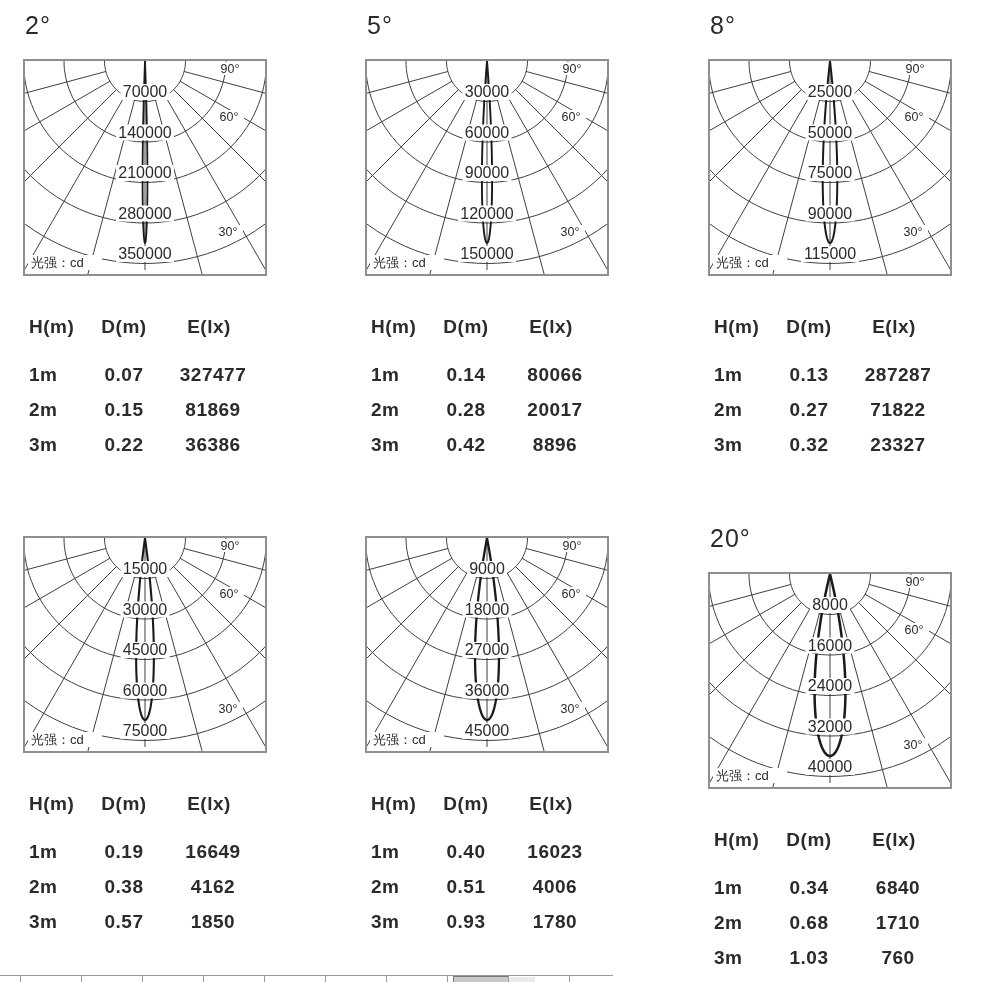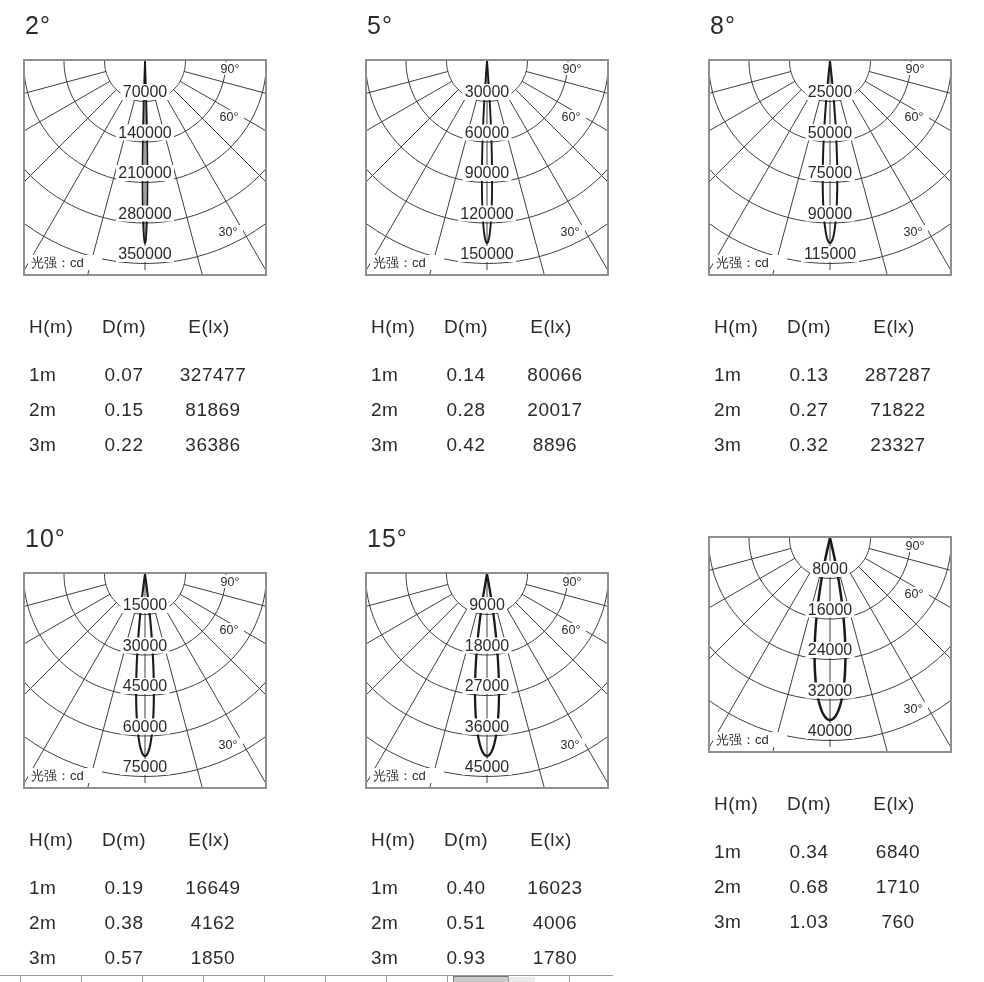--- a/index.html
+++ b/index.html
@@ -5,21 +5,21 @@
   html,body{margin:0;padding:0;background:#fff;}
   body{
     position:relative;width:984px;height:982px;overflow:hidden;
     font-family:"Liberation Sans",sans-serif;color:#2b2b2b;
   }
   .panel{position:absolute;width:246px;}
   .panel-title{font-size:25px;height:36px;line-height:30px;color:#2b2b2b;letter-spacing:1px;padding-left:2px;}
   .chart-box{margin-top:13px;width:240px;height:213px;border:2px solid #8f8f8f;position:relative;background:#fff;}
   .chart-box svg{display:block;}
   .data-table{margin-top:40px;width:246px;font-size:19px;letter-spacing:0.5px;}
-  .t-row{display:flex;height:22px;line-height:22px;margin-bottom:13px;}
+  .t-row{display:flex;height:22px;line-height:22px;margin-bottom:13px;font-weight:bold;}
   .t-head{margin-bottom:26px;}
   .t-row .c1{width:62px;text-align:left;padding-left:6px;box-sizing:border-box;}
   .t-row .c2{width:78px;text-align:center;}
   .t-row .c3{width:100px;text-align:center;}
   .t-head .c3{padding-right:8px;box-sizing:border-box;}
   
   .cutoff-strip{position:absolute;left:0;top:975px;width:613px;height:7px;border-top:1px solid #9a9a9a;background:#fff;}
   .cutoff-strip .div{position:absolute;top:0;width:1px;height:7px;background:#9a9a9a;}
   .cutoff-strip .cell-gray{position:absolute;top:0;left:453px;width:54px;height:6px;background:#c9c9c9;border:1px solid #787878;border-bottom:none;}
   .cutoff-strip .cell-light{position:absolute;top:1px;left:509px;width:26px;height:6px;background:#ebebeb;}
@@ -228,21 +228,20 @@
         <span class="c3">71822</span>
       </div>
       <div class="t-row">
         <span class="c1">3m</span>
         <span class="c2">0.32</span>
         <span class="c3">23327</span>
       </div>
     </div>
   </div>
 <div class="panel" style="left: 23px; top: 523px;">
-    <div class="panel-title">10°</div>
     <div class="chart-box">
       <svg class="chart-svg" width="240" height="213" viewBox="0 0 240 213">
         <line x1="109.52" y1="39.12" x2="42.35" y2="289.78" stroke="#3f3f3f" stroke-width="1"></line>
         <line x1="130.48" y1="39.12" x2="197.65" y2="289.78" stroke="#3f3f3f" stroke-width="1"></line>
         <line x1="99.75" y1="35.07" x2="-30.00" y2="259.81" stroke="#3f3f3f" stroke-width="1"></line>
         <line x1="140.25" y1="35.07" x2="270.00" y2="259.81" stroke="#3f3f3f" stroke-width="1"></line>
         <line x1="91.36" y1="28.64" x2="-92.13" y2="212.13" stroke="#3f3f3f" stroke-width="1"></line>
         <line x1="148.64" y1="28.64" x2="332.13" y2="212.13" stroke="#3f3f3f" stroke-width="1"></line>
         <line x1="84.93" y1="20.25" x2="-139.81" y2="150.00" stroke="#3f3f3f" stroke-width="1"></line>
         <line x1="155.07" y1="20.25" x2="379.81" y2="150.00" stroke="#3f3f3f" stroke-width="1"></line>
@@ -292,21 +291,20 @@
         <span class="c3">4162</span>
       </div>
       <div class="t-row">
         <span class="c1">3m</span>
         <span class="c2">0.57</span>
         <span class="c3">1850</span>
       </div>
     </div>
   </div>
 <div class="panel" style="left: 365px; top: 523px;">
-    <div class="panel-title">15°</div>
     <div class="chart-box">
       <svg class="chart-svg" width="240" height="213" viewBox="0 0 240 213">
         <line x1="109.52" y1="39.12" x2="42.35" y2="289.78" stroke="#3f3f3f" stroke-width="1"></line>
         <line x1="130.48" y1="39.12" x2="197.65" y2="289.78" stroke="#3f3f3f" stroke-width="1"></line>
         <line x1="99.75" y1="35.07" x2="-30.00" y2="259.81" stroke="#3f3f3f" stroke-width="1"></line>
         <line x1="140.25" y1="35.07" x2="270.00" y2="259.81" stroke="#3f3f3f" stroke-width="1"></line>
         <line x1="91.36" y1="28.64" x2="-92.13" y2="212.13" stroke="#3f3f3f" stroke-width="1"></line>
         <line x1="148.64" y1="28.64" x2="332.13" y2="212.13" stroke="#3f3f3f" stroke-width="1"></line>
         <line x1="84.93" y1="20.25" x2="-139.81" y2="150.00" stroke="#3f3f3f" stroke-width="1"></line>
         <line x1="155.07" y1="20.25" x2="379.81" y2="150.00" stroke="#3f3f3f" stroke-width="1"></line>
@@ -356,20 +354,21 @@
         <span class="c3">4006</span>
       </div>
       <div class="t-row">
         <span class="c1">3m</span>
         <span class="c2">0.93</span>
         <span class="c3">1780</span>
       </div>
     </div>
   </div>
 <div class="panel" style="left: 708px; top: 523px;">
+    <div class="panel-title">20°</div>
     <div class="chart-box">
       <svg class="chart-svg" width="240" height="213" viewBox="0 0 240 213">
         <line x1="109.52" y1="39.12" x2="42.35" y2="289.78" stroke="#3f3f3f" stroke-width="1"></line>
         <line x1="130.48" y1="39.12" x2="197.65" y2="289.78" stroke="#3f3f3f" stroke-width="1"></line>
         <line x1="99.75" y1="35.07" x2="-30.00" y2="259.81" stroke="#3f3f3f" stroke-width="1"></line>
         <line x1="140.25" y1="35.07" x2="270.00" y2="259.81" stroke="#3f3f3f" stroke-width="1"></line>
         <line x1="91.36" y1="28.64" x2="-92.13" y2="212.13" stroke="#3f3f3f" stroke-width="1"></line>
         <line x1="148.64" y1="28.64" x2="332.13" y2="212.13" stroke="#3f3f3f" stroke-width="1"></line>
         <line x1="84.93" y1="20.25" x2="-139.81" y2="150.00" stroke="#3f3f3f" stroke-width="1"></line>
         <line x1="155.07" y1="20.25" x2="379.81" y2="150.00" stroke="#3f3f3f" stroke-width="1"></line>

